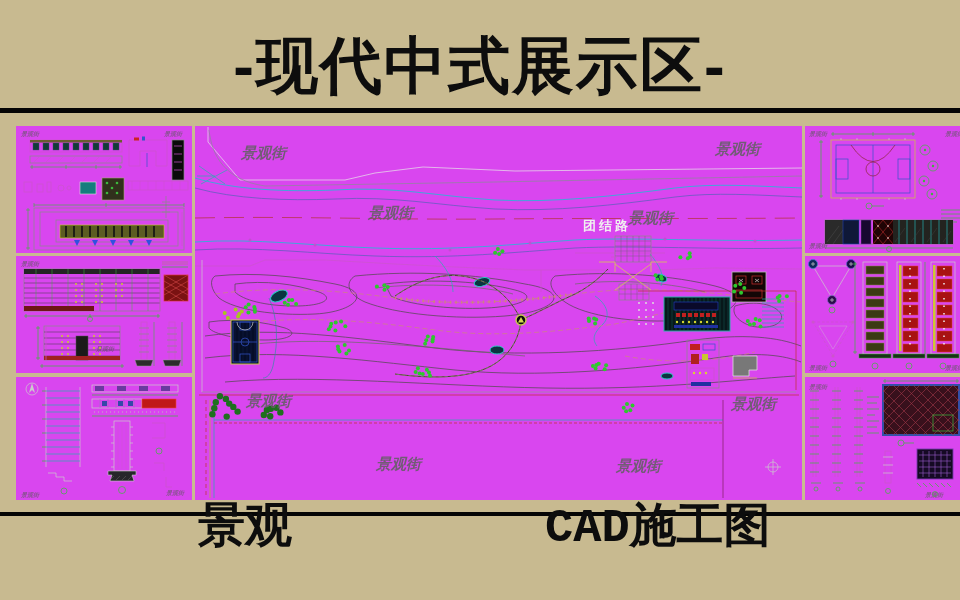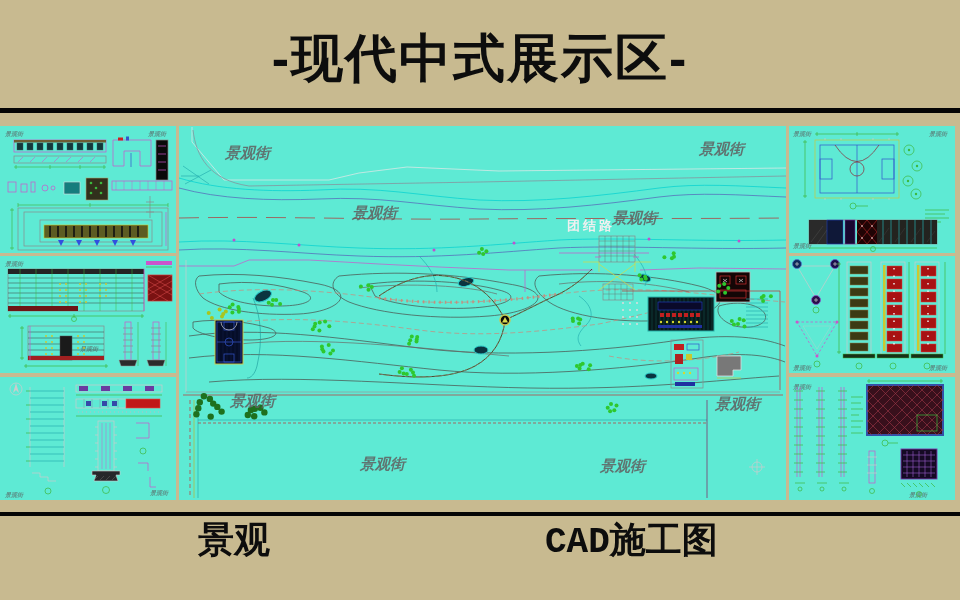--- a/index.html
+++ b/index.html
@@ -1,26 +1,26 @@
 <!DOCTYPE html>
 <html><head>
 <meta charset="utf-8">
 <style>
   html,body{margin:0;padding:0;}
   body{width:960px;height:600px;position:relative;background:#c8ba90;
        font-family:"Liberation Sans",sans-serif;overflow:hidden;}
   .title{position:absolute;top:24px;left:0;width:960px;text-align:center;
-         font-size:52px;font-weight:bold;color:#0d0d0d;letter-spacing:2px;}
+         font-size:62px;font-weight:bold;color:#0d0d0d;letter-spacing:2px;}
   .rule{position:absolute;left:0;width:960px;background:#050505;}
   .rule-top{top:108px;height:5px;}
   .rule-bottom{top:512px;height:4px;}
-  .footer-label{position:absolute;top:516px;font-size:36px;font-weight:bold;color:#0d0d0d;}
+  .footer-label{position:absolute;top:494px;font-size:47px;font-weight:bold;color:#0d0d0d;}
   .footer-left{left:198px;}
   .footer-right{left:545px;font-family:Liberation Mono, monospace;}
-  .panel{position:absolute;background:#5eead4;overflow:hidden;}
+  .panel{position:absolute;background:#d946ef;overflow:hidden;margin-left:16px;}
   .p-l1{left:0;top:126px;width:176px;height:127px;}
   .p-l2{left:0;top:256px;width:176px;height:117px;}
   .p-l3{left:0;top:377px;width:176px;height:123px;}
   .p-c {left:179px;top:126px;width:607px;height:374px;}
   .p-r1{left:789px;top:126px;width:166px;height:127px;}
   .p-r2{left:789px;top:256px;width:166px;height:117px;}
   .p-r3{left:789px;top:377px;width:166px;height:123px;}
   svg{display:block;}
   .ln{fill:none;stroke-width:.7;}
   .cm{stroke:#cc55cc;} .cg{stroke:#3db83d;} .cw{stroke:#cccccc;}

